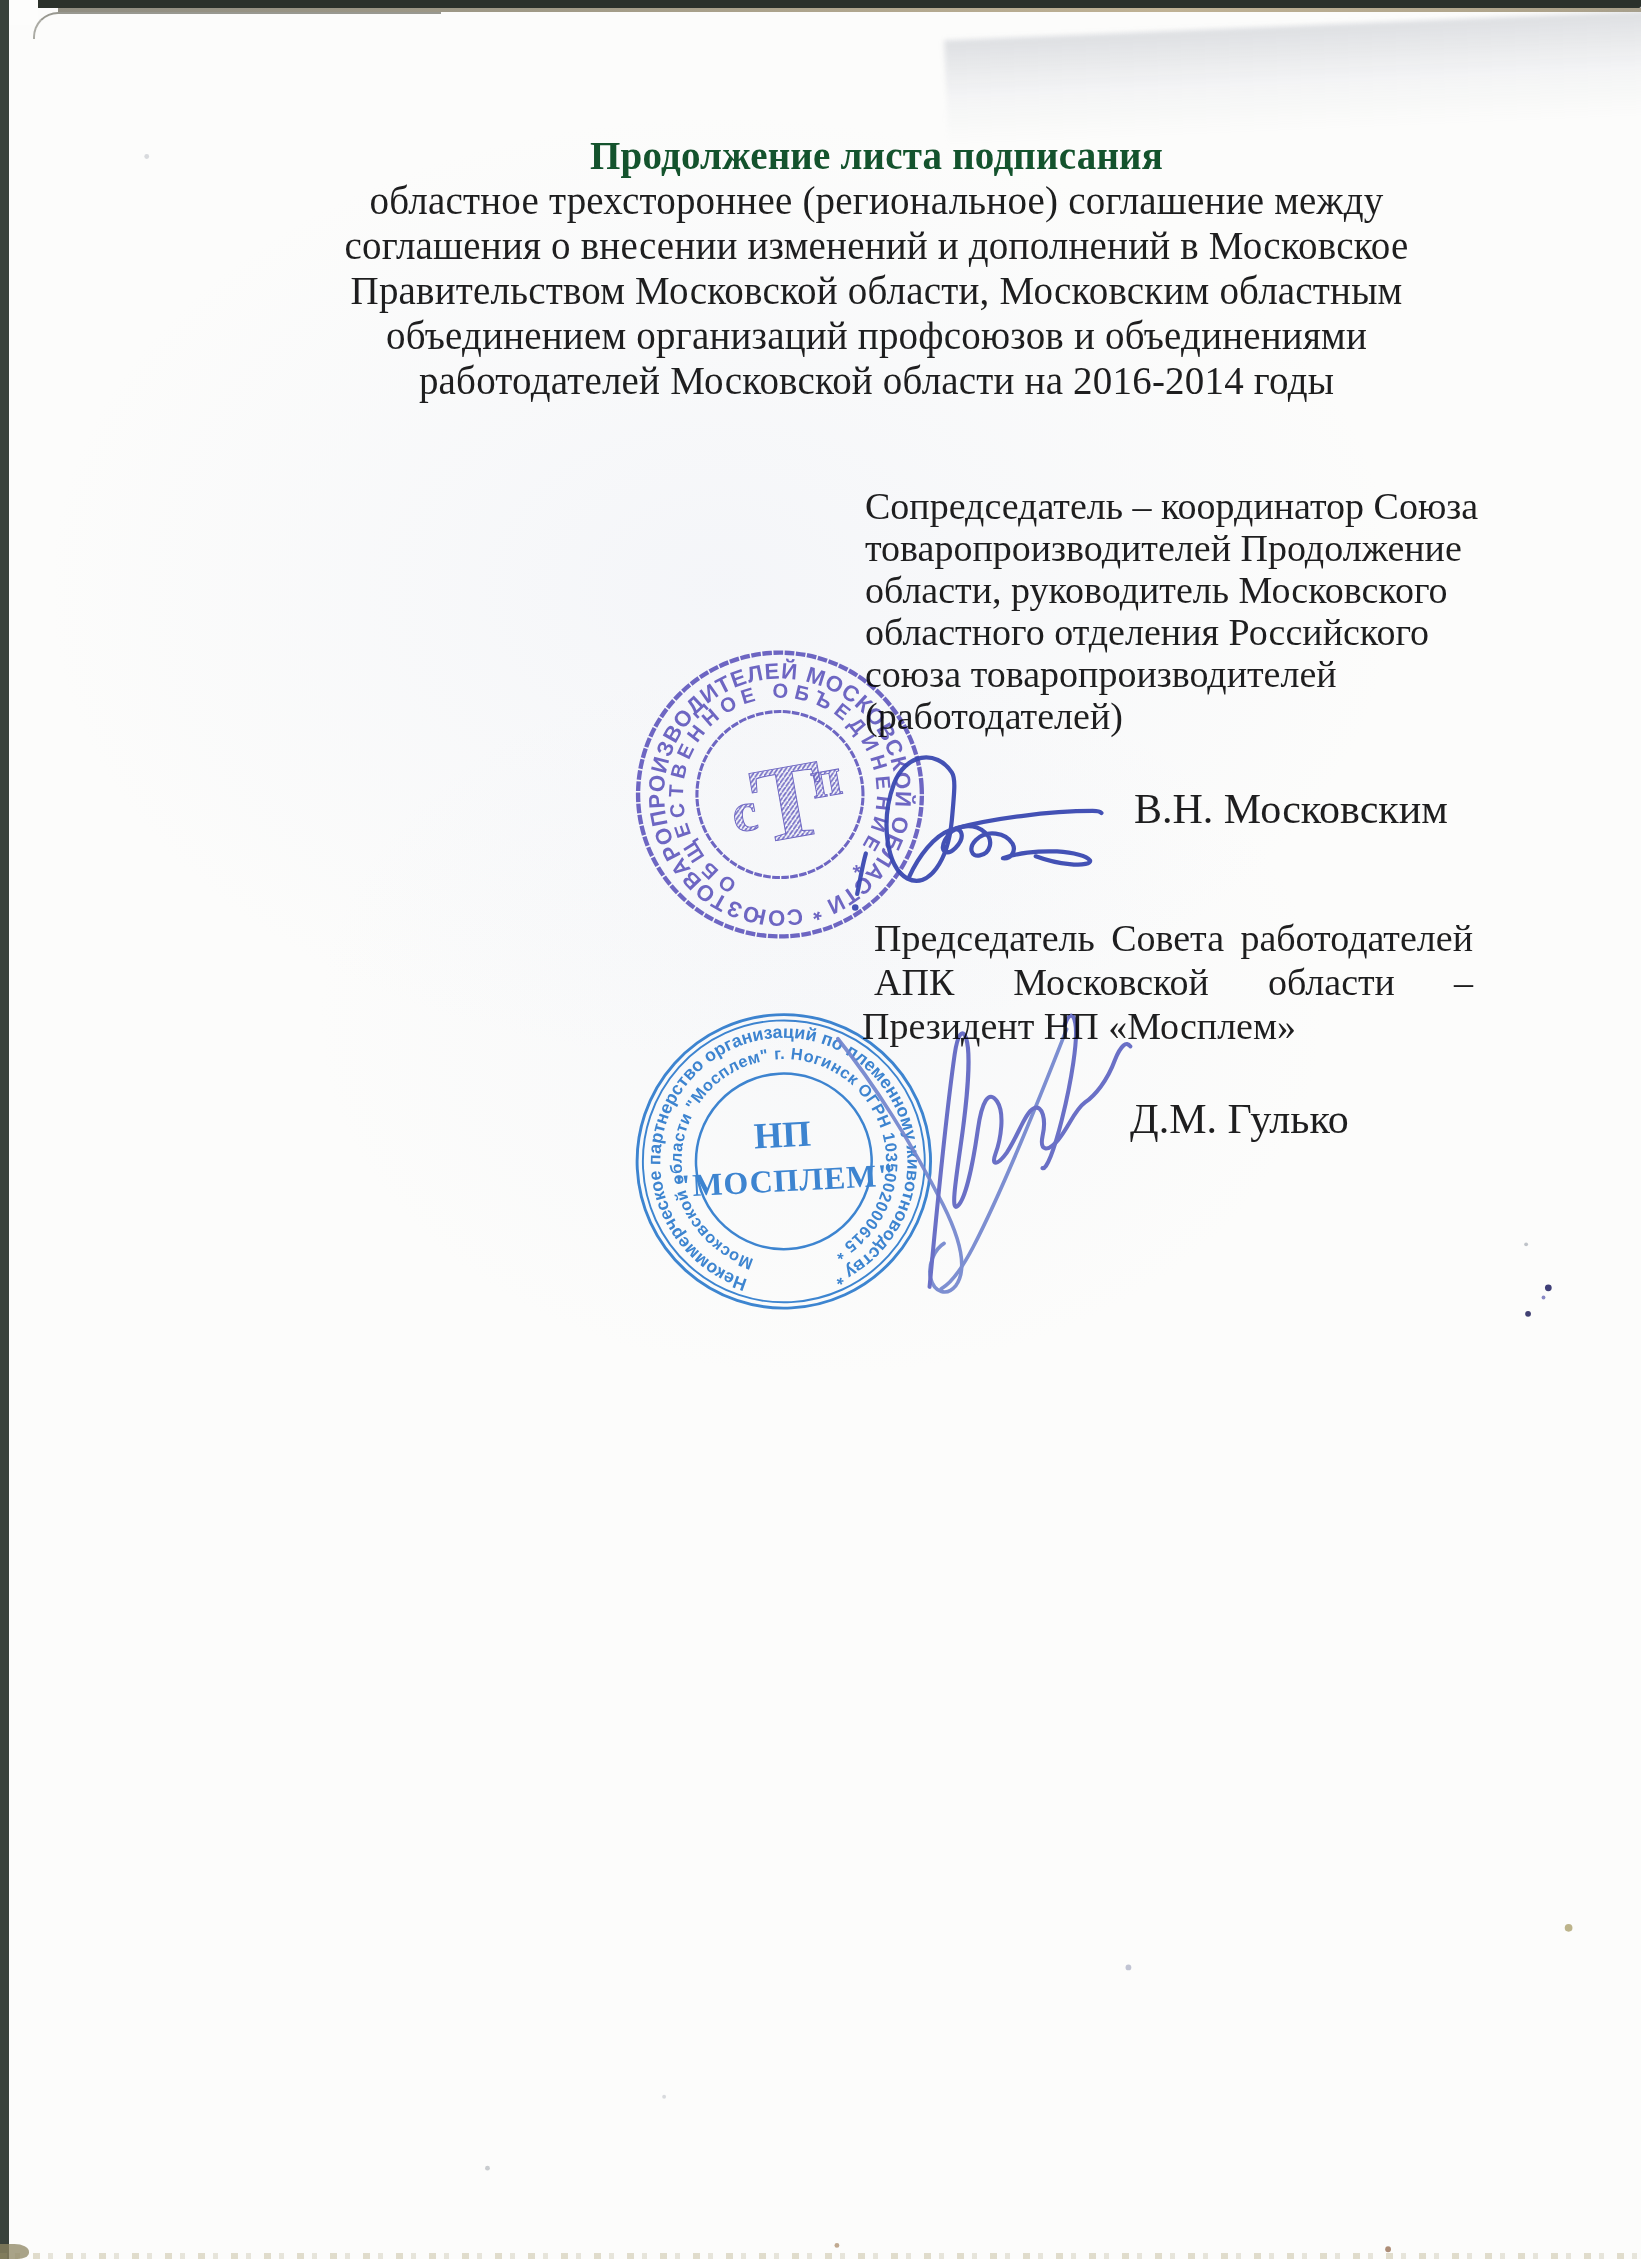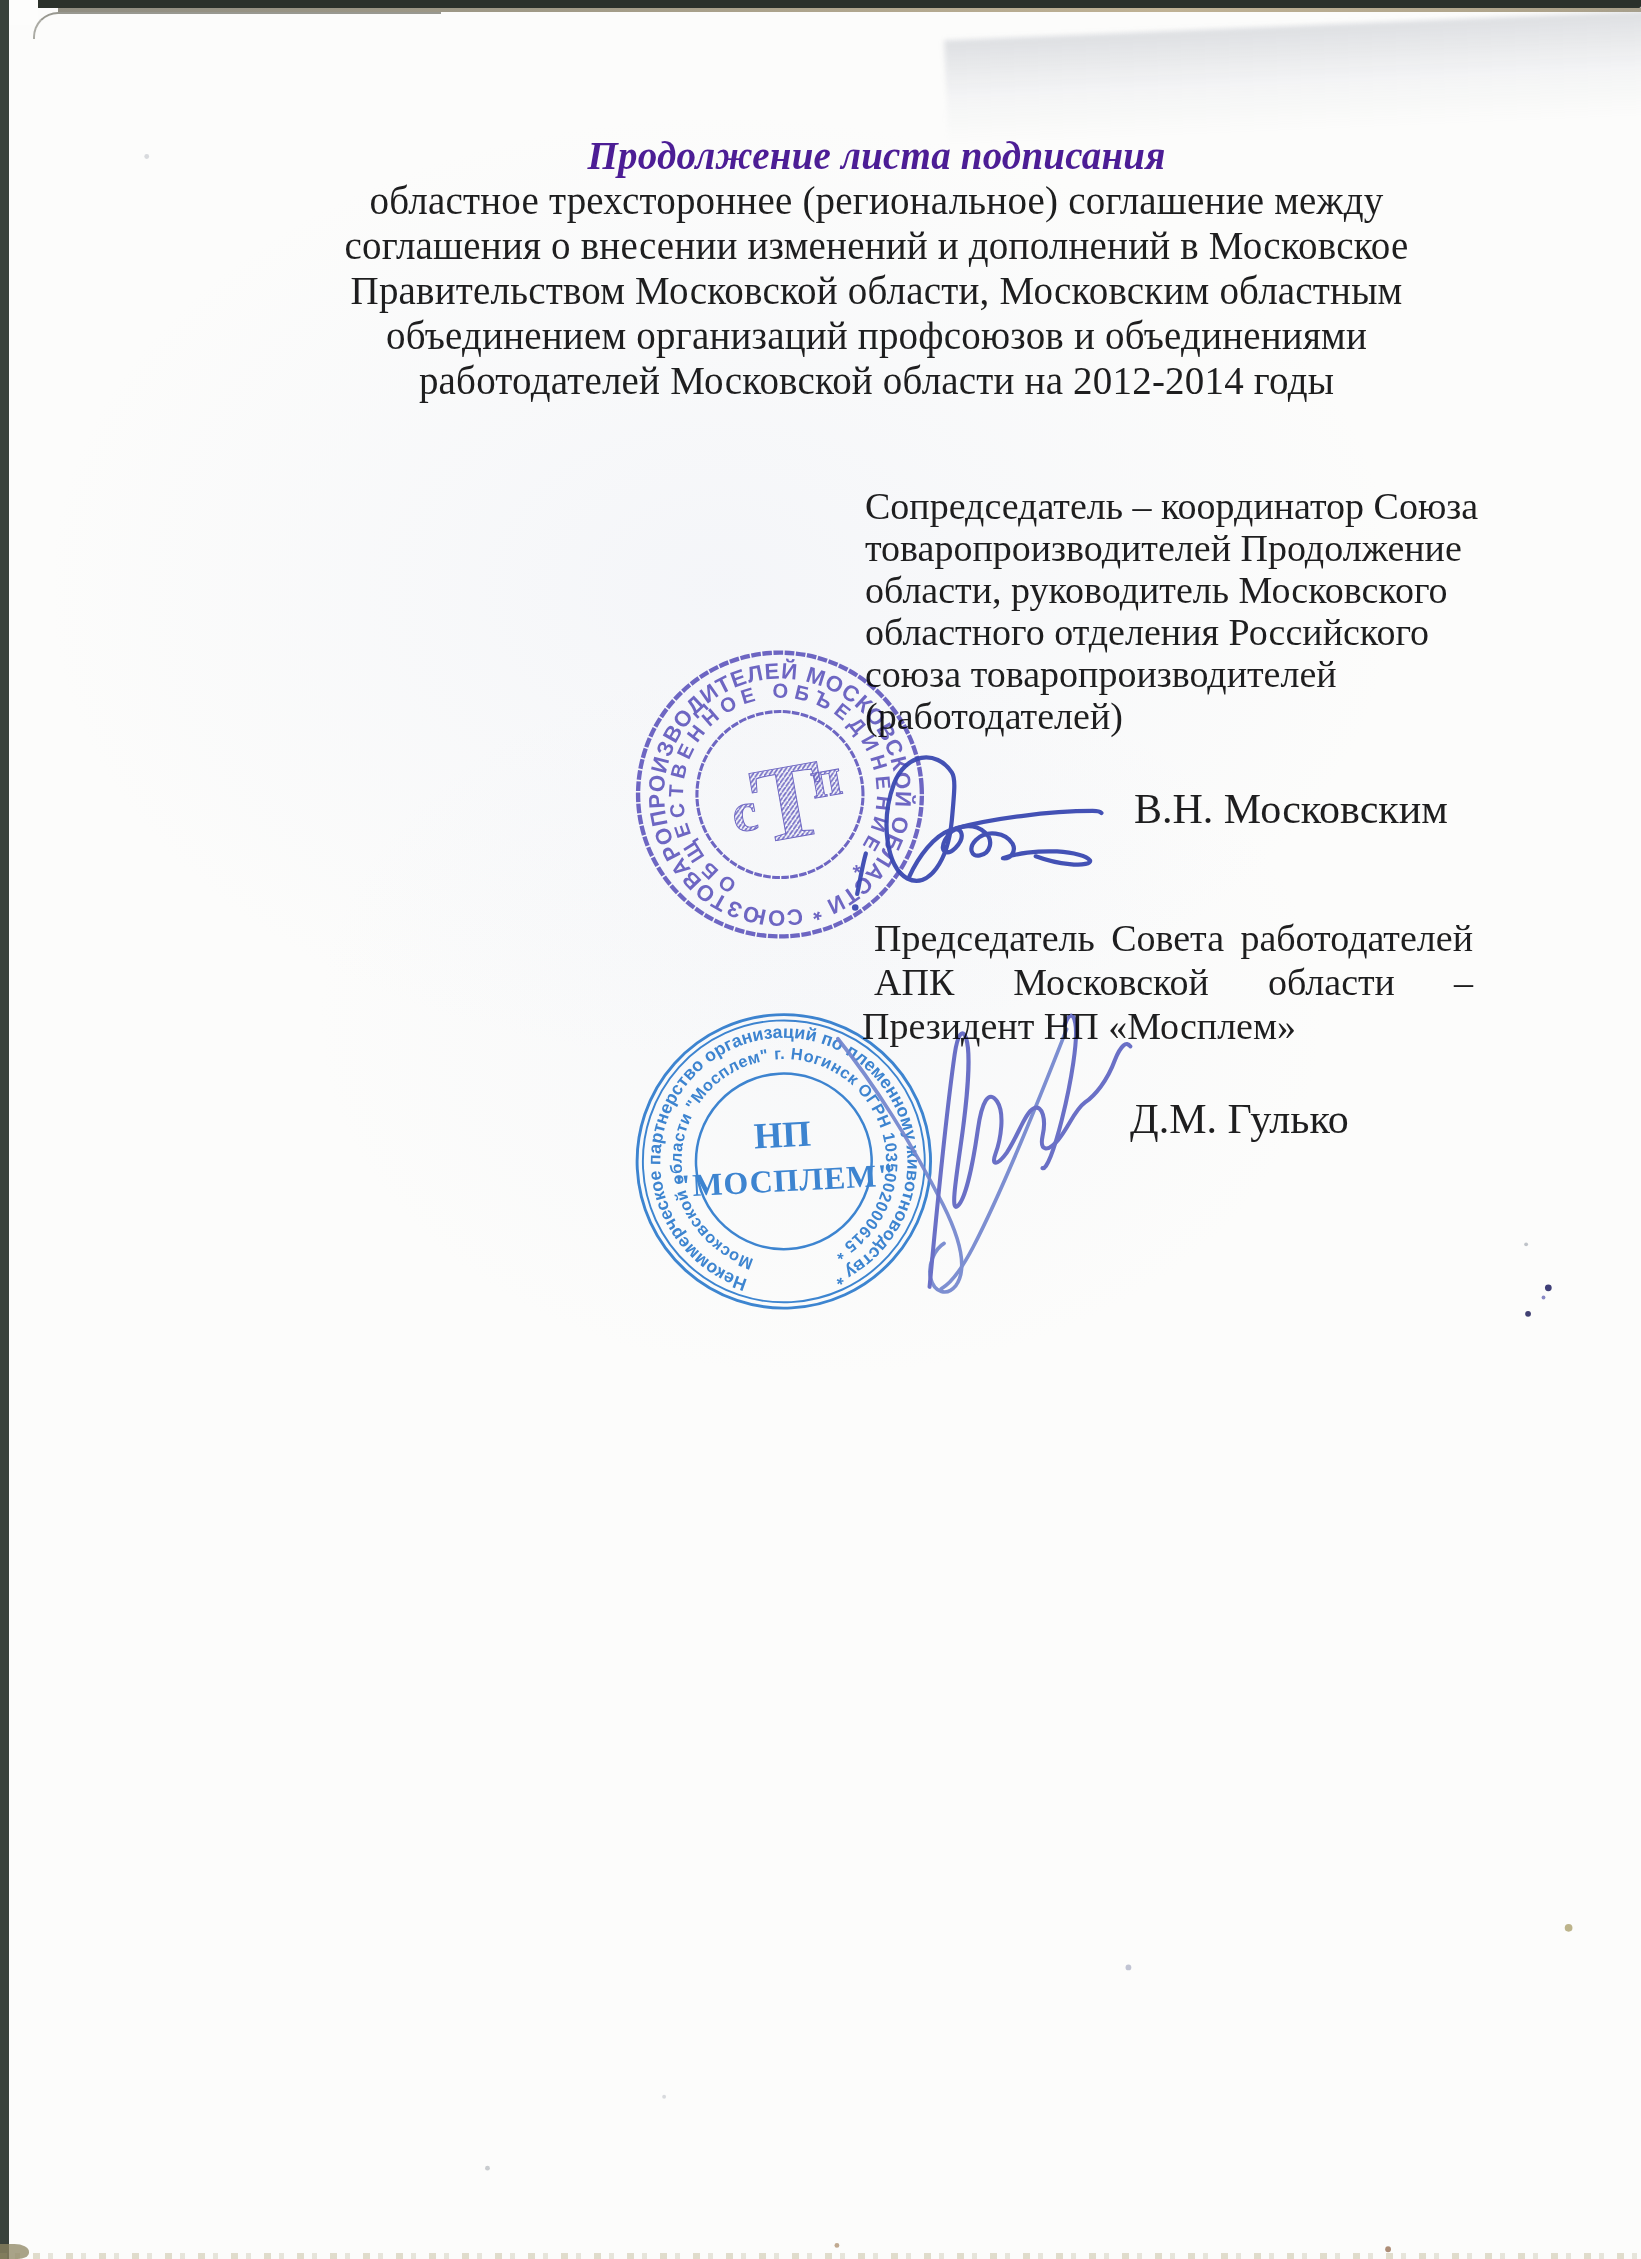--- a/index.html
+++ b/index.html
@@ -25,21 +25,21 @@
   .shadow-band{position:absolute;right:-39px;top:25px;width:734px;height:106px;transform:rotate(-2.4deg);
     background:linear-gradient(180deg, rgba(150,156,170,0.30), rgba(190,194,205,0.12) 55%, rgba(255,255,255,0));
     filter:blur(2.9px);}
   .edge-bottom{position:absolute;left:0;top:2253px;width:1641px;height:6.8px;opacity:.6;
     background:repeating-linear-gradient(90deg, rgba(168,156,108,.55) 0 6.8px, rgba(255,255,255,0) 6.8px 15.4px, rgba(150,140,96,.35) 15.4px 20px, rgba(255,255,255,0) 20px 33px);}
   .corner-blob{position:absolute;left:0;top:2244px;width:29px;height:15.4px;background:#8d8662;opacity:.75;border-radius:0 50% 40% 0;}
 
   
   .title{position:absolute;left:319px;top:133px;width:1115px;text-align:center;
     font-size:39px;line-height:45px;letter-spacing:0.2px;}
-  .title .h{font-weight:bold;color:#4c1d95;font-style:italic;}
+  .title .h{font-weight:bold;color:#14532d;}
   .t-line{white-space:nowrap;}
   .para1{position:absolute;left:865px;top:485px;font-size:38px;line-height:42px;}
   .para1 div{white-space:nowrap;}
   .name1{position:absolute;left:1134px;top:785px;font-size:42px;white-space:nowrap;}
   .para2{position:absolute;left:862px;top:916px;width:611px;font-size:38px;line-height:44px;}
   .para2 .just{text-align:justify;text-align-last:justify;margin-left:12px;}
   .name2{position:absolute;left:1130px;top:1085px;font-size:42px;white-space:nowrap;margin-top:10px;}
 
   
   .ink-layer{position:absolute;left:0;top:0;width:1641px;height:2259px;
@@ -61,21 +61,21 @@
   <div class="shadow-band"></div>
   <div class="edge-bottom"></div>
   <div class="corner-blob"></div>
 
   <div class="title">
     <div class="h t-line">Продолжение листа подписания</div>
     <div class="t-line">областное трехстороннее (региональное) соглашение между</div>
     <div class="t-line">соглашения о внесении изменений и дополнений в Московское</div>
     <div class="t-line">Правительством Московской области, Московским областным</div>
     <div class="t-line">объединением организаций профсоюзов и объединениями</div>
-    <div class="t-line">работодателей Московской области на 2012-2014 годы</div>
+    <div class="t-line">работодателей Московской области на 2016-2014 годы</div>
   </div>
 
   <div class="para1">
     <div>Сопредседатель – координатор Союза</div>
     <div>товаропроизводителей Продолжение</div>
     <div>области, руководитель Московского</div>
     <div>областного отделения Российского</div>
     <div>союза товаропроизводителей</div>
     <div>(работодателей)</div>
   </div>

